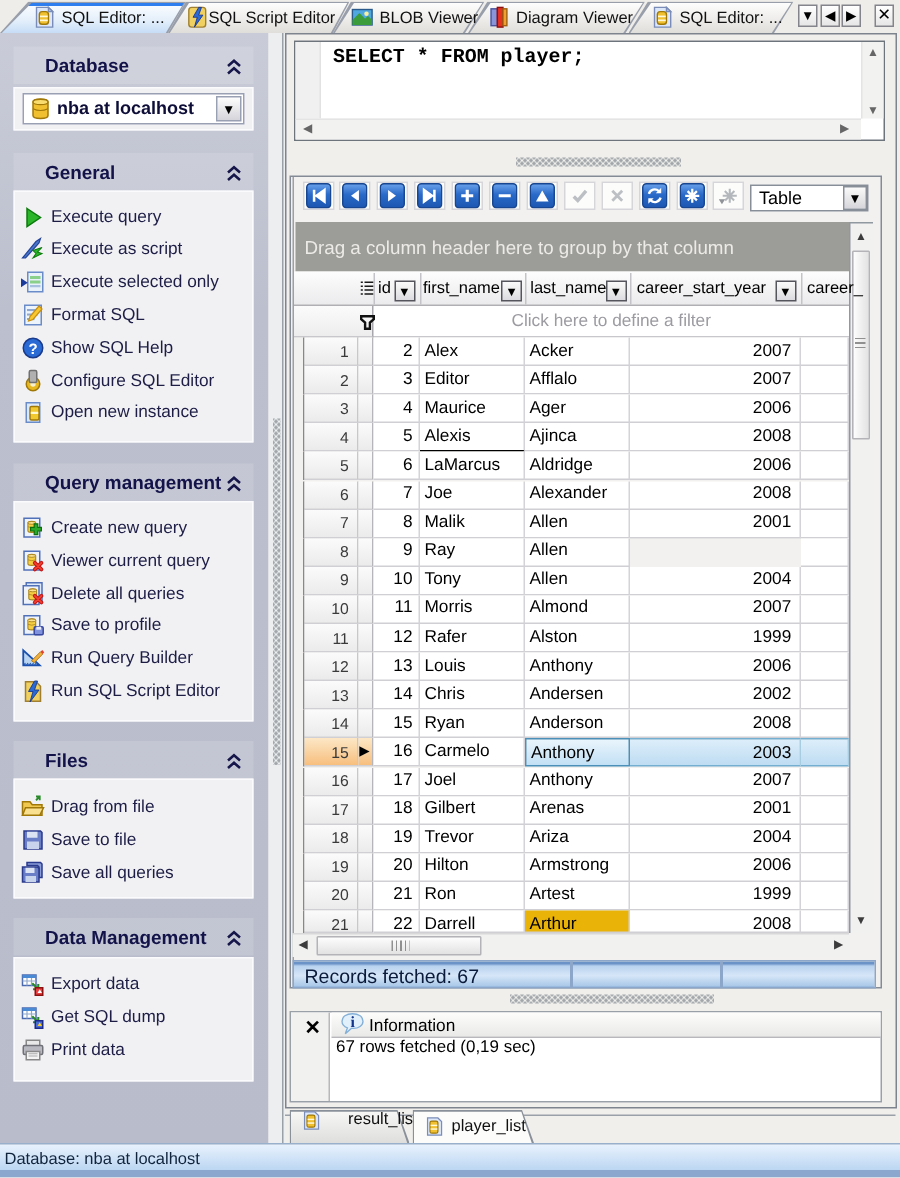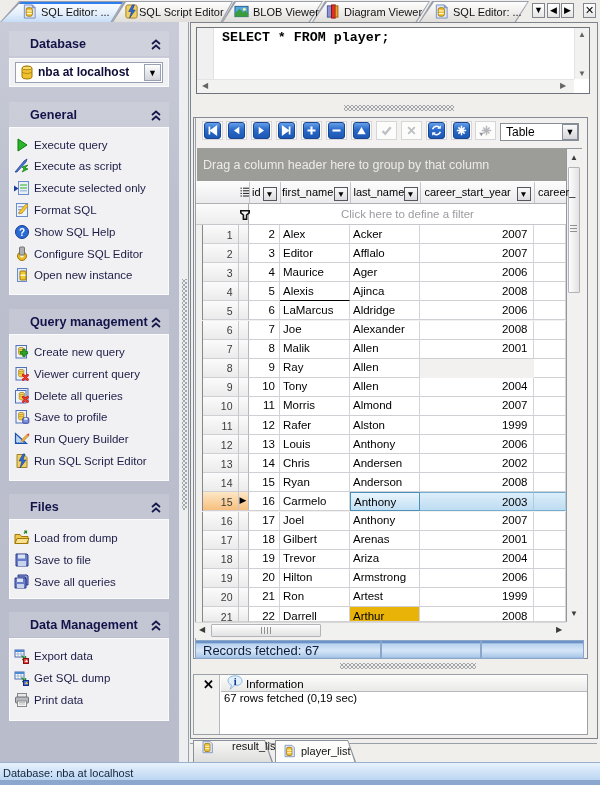--- a/index.html
+++ b/index.html
@@ -195,21 +195,21 @@
 <div style="position:absolute;left:30px;top:500px;white-space:nowrap;font-size:12.6px;font-weight:bold;color:#13134a">Files</div>
 <svg style="position:absolute;left:150px;top:501px" width="12" height="13" viewBox="0 0 12 13">
 <path d="M2 6 L6 2.5 L10 6 M2 11 L6 7.5 L10 11" stroke="#16164a" stroke-width="1.7" fill="none"></path>
   </svg>
 <div style="position:absolute;left:9px;top:519px;width:160px;height:80px;background:#f1f1f4;border:1px solid #fbfbfd"></div>
 <div style="position:absolute;left:14px;top:530.0px;width:16px;height:16px"><svg width="16" height="16" viewBox="0 0 16 16">
       <path d="M1 4.5 h5 l1.5 2 H14 v7 H1 Z" fill="#f0c850" stroke="#a07808"></path>
       <path d="M3 8.5 h12 l-2.5 5 H1 Z" fill="#f8e090" stroke="#a07808"></path>
       <path d="M10 3.5 l2.5 -2.5 m-2.5 0 h2.5 v2.5" stroke="#2a8a2a" stroke-width="1.2" fill="none"></path>
     </svg></div>
-<div style="position:absolute;left:34px;top:532.0px;white-space:nowrap;font-size:11.5px;color:#1d1d46">Load from dump</div>
+<div style="position:absolute;left:34px;top:532.0px;white-space:nowrap;font-size:11.5px;color:#1d1d46">Drag from file</div>
 <div style="position:absolute;left:14px;top:551.8px;width:16px;height:16px"><svg width="16" height="16" viewBox="0 0 16 16">
       <path d="M2 2 h11 l1 1 v11 h-12 Z" fill="#6a7ec8" stroke="#2a3a8c"></path>
       <rect x="4" y="2.5" width="7" height="4" fill="#dce4f4"></rect>
       <rect x="4" y="9" width="8" height="5" fill="#c8d4ec"></rect>
     </svg></div>
 <div style="position:absolute;left:34px;top:553.8px;white-space:nowrap;font-size:11.5px;color:#1d1d46">Save to file</div>
 <div style="position:absolute;left:14px;top:573.6px;width:16px;height:16px"><svg width="16" height="16" viewBox="0 0 16 16">
       <path d="M4 1 h9 l1 1 v9 h-2 V4 l-1 -1 H4 Z" fill="#8a9cd8" stroke="#2a3a8c"></path>
       <path d="M1 4 h10 l1 1 v9 h-11 Z" fill="#6a7ec8" stroke="#2a3a8c"></path>
       <rect x="3" y="4.5" width="6" height="3.5" fill="#dce4f4"></rect>

